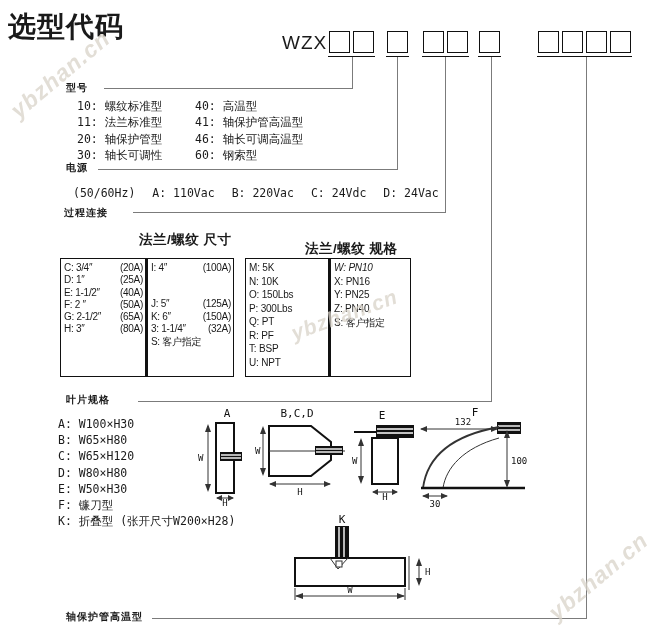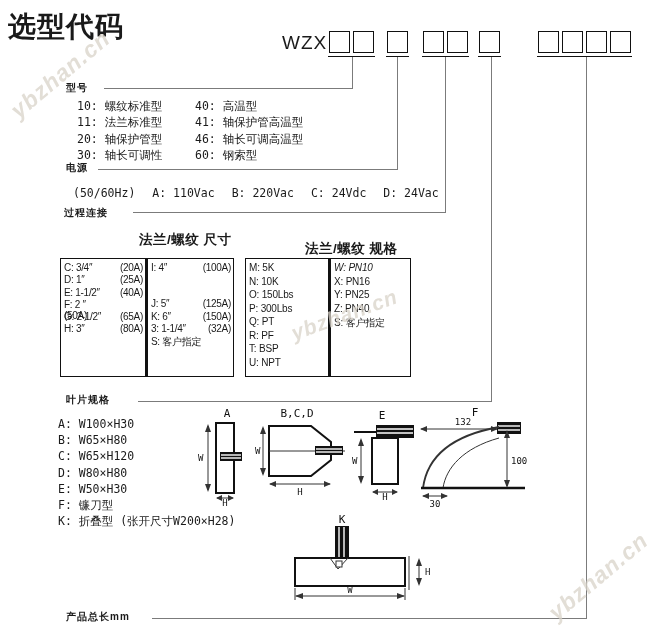--- a/index.html
+++ b/index.html
@@ -97,21 +97,21 @@
 
   <div class="abs hdr" style="left:64px;top:206px;">过程连接</div>
 
   <div class="ttl" style="left:95px;top:231px;margin-left:44px;">法兰/螺纹 尺寸</div>
   <div class="tbl" style="left:60px;top:258px;width:172px;height:117px;">
     <div class="tcol" style="width:84px;">
 
     <div class="trow" style="height:12.3px;"><span>C: 3/4″</span><span>(20A)</span></div>
         <div class="trow" style="height:12.3px;"><span>D: 1″</span><span>(25A)</span></div>
         <div class="trow" style="height:12.3px;gap:12px;"><span>E: 1-1/2″</span><span>(40A)</span></div>
-        <div class="trow" style="height:12.3px;flex-direction:column;"><span>F: 2 ″</span><span>(50A)</span></div>
+        <div class="trow" style="height:12.3px;"><span>F: 2 ″</span><span>(50A)</span></div>
         <div class="trow" style="height:12.3px;"><span>G: 2-1/2″</span><span>(65A)</span></div>
         <div class="trow" style="height:12.3px;"><span>H: 3″</span><span>(80A)</span></div>
       </div>
     <div class="tcol right" style="flex:1;">
 
     <div class="trow" style="height:12.3px;"><span>I: 4″</span><span>(100A)</span></div>
         <div class="trow" style="height:12.3px;margin-top:24px;"><span>J: 5″</span><span>(125A)</span></div>
         <div class="trow" style="height:12.3px;"><span>K: 6″</span><span>(150A)</span></div>
         <div class="trow" style="height:12.3px;"><span>3: 1-1/4″</span><span>(32A)</span></div>
         <div class="trow" style="height:12.3px;"><span>S: 客户指定</span><span></span></div>
@@ -230,15 +230,15 @@
     <polygon class="arr" points="138,66 144,66 141,74"></polygon>
     <text class="dim-lab" x="147" y="63">H</text>
     <line class="thin" x1="17" y1="76" x2="17" y2="88"></line>
     <line class="thin" x1="127" y1="76" x2="127" y2="88"></line>
     <line class="dim" x1="18" y1="84" x2="126" y2="84"></line>
     <polygon class="arr" points="25,81 25,87 17,84"></polygon>
     <polygon class="arr" points="119,81 119,87 127,84"></polygon>
     <text class="dim-lab" x="72" y="81" text-anchor="middle">W</text>
   </svg>
 
-  <div class="abs hdr" style="left:66px;top:610px;">产品总长mm</div>
+  <div class="abs hdr" style="left:66px;top:610px;">轴保护管高温型</div>
 
 </div>
 
 </body></html>

